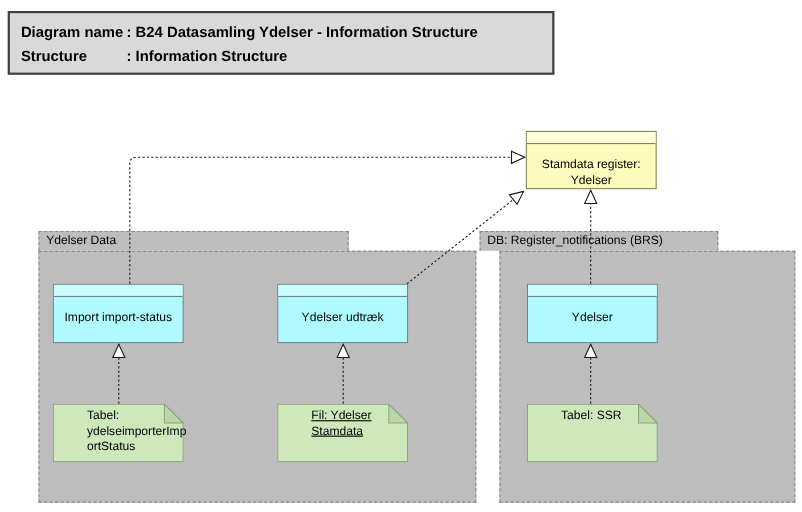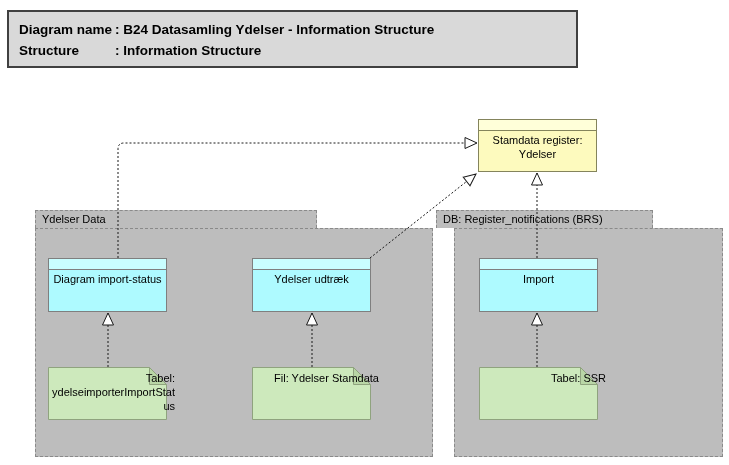--- a/index.html
+++ b/index.html
@@ -9,42 +9,42 @@
     --yellow-fill:#fdfabe; --yellow-strip:#ffffd9; --yellow-border:#84845c;
     --note-fill:#cde9bc; --note-border:#8fa37e; --note-fold:#b9d6a6;
     --line-color:#1a1a1a; --text-color:#000000;
   }
   *{box-sizing:border-box;margin:0;padding:0;}
   html,body{background:var(--page-bg);}
   body{font-family:"Liberation Sans","DejaVu Sans",sans-serif;color:var(--text-color);}
   #canvas{position:relative;width:729px;height:465px;background:var(--page-bg);overflow:hidden;}
 
   
-  .title-block{position:absolute;left:7px;top:10px;width:571px;height:58px;
+  .title-block{position:absolute;left:7px;top:10px;width:497px;height:58px;
     background:var(--title-bg);border:2px solid var(--title-border);
     padding:7px 0 0 10px;font-weight:bold;font-size:13.5px;line-height:21px;}
   .title-row .tlabel{display:inline-block;width:96px;}
 
   
   .group-tab{position:absolute;background:var(--group-fill);
     border:1px dashed var(--group-border);border-bottom:none;
     font-size:11px;padding:2px 0 0 6px;}
   .group-body{position:absolute;background:var(--group-fill);
     border:1px dashed var(--group-border);}
 
   
   .obj{position:absolute;width:119px;height:54px;border:1px solid var(--object-border);
     background:var(--object-fill);font-size:11px;text-align:center;}
   .obj .strip{height:11px;border-bottom:1px solid var(--object-border);background:var(--object-strip);}
-  .obj .olabel{padding-top:2px;line-height:14px;}
+  .obj .olabel{padding-top:12px;line-height:14px;}
   .obj.yellow{background:var(--yellow-fill);border-color:var(--yellow-border);height:53px;}
   .obj.yellow .strip{background:var(--yellow-strip);border-color:var(--yellow-border);}
 
   
-  .note{position:absolute;width:130px;height:53px;font-size:11px;text-align:right;}
+  .note{position:absolute;width:130px;height:53px;font-size:11px;text-align:left;padding-left:28px;}
   .note svg{position:absolute;left:0;top:0;}
   .note .nlabel{position:relative;padding:4px 3px 0 3px;line-height:14px;overflow-wrap:anywhere;}
 
   
   #arrows{position:absolute;left:0;top:0;pointer-events:none;}
 </style>
 </head>
 <body>
 
 <div id="canvas">
@@ -68,42 +68,42 @@
     <span>DB: Register_notifications (BRS)</span>
   </div>
 
   <div class="obj yellow" style="left:478px;top:119px;">
     <div class="strip"></div>
     <div class="olabel">Stamdata register: Ydelser</div>
   </div>
 
   <div class="obj" style="left:48px;top:258px;">
     <div class="strip"></div>
-    <div class="olabel">Diagram import-status</div>
+    <div class="olabel">Import import-status</div>
   </div>
 
   <div class="obj" style="left:252px;top:258px;">
     <div class="strip"></div>
     <div class="olabel">Ydelser udtræk</div>
   </div>
 
   <div class="obj" style="left:479px;top:258px;">
     <div class="strip"></div>
-    <div class="olabel">Import</div>
+    <div class="olabel">Ydelser</div>
   </div>
 
   <div class="note" style="left:48px;top:367px;">
     <svg width="119" height="53">
       <polygon points="0.5,0.5 101.5,0.5 118.5,17.5 118.5,52.5 0.5,52.5" fill="var(--note-fill)" stroke="var(--note-border)"></polygon>
       <polygon points="101.5,0.5 101.5,17.5 118.5,17.5" fill="var(--note-fold)" stroke="var(--note-border)"></polygon>
     </svg>
     <div class="nlabel">Tabel: ydelseimporterImportStatus</div>
   </div>
 
-  <div class="note" style="left:252px;top:367px;">
+  <div class="note" style="left:252px;top:367px;text-decoration:underline;">
     <svg width="119" height="53">
       <polygon points="0.5,0.5 101.5,0.5 118.5,17.5 118.5,52.5 0.5,52.5" fill="var(--note-fill)" stroke="var(--note-border)"></polygon>
       <polygon points="101.5,0.5 101.5,17.5 118.5,17.5" fill="var(--note-fold)" stroke="var(--note-border)"></polygon>
     </svg>
     <div class="nlabel">Fil: Ydelser Stamdata</div>
   </div>
 
   <div class="note" style="left:479px;top:367px;">
     <svg width="119" height="53">
       <polygon points="0.5,0.5 101.5,0.5 118.5,17.5 118.5,52.5 0.5,52.5" fill="var(--note-fill)" stroke="var(--note-border)"></polygon>

